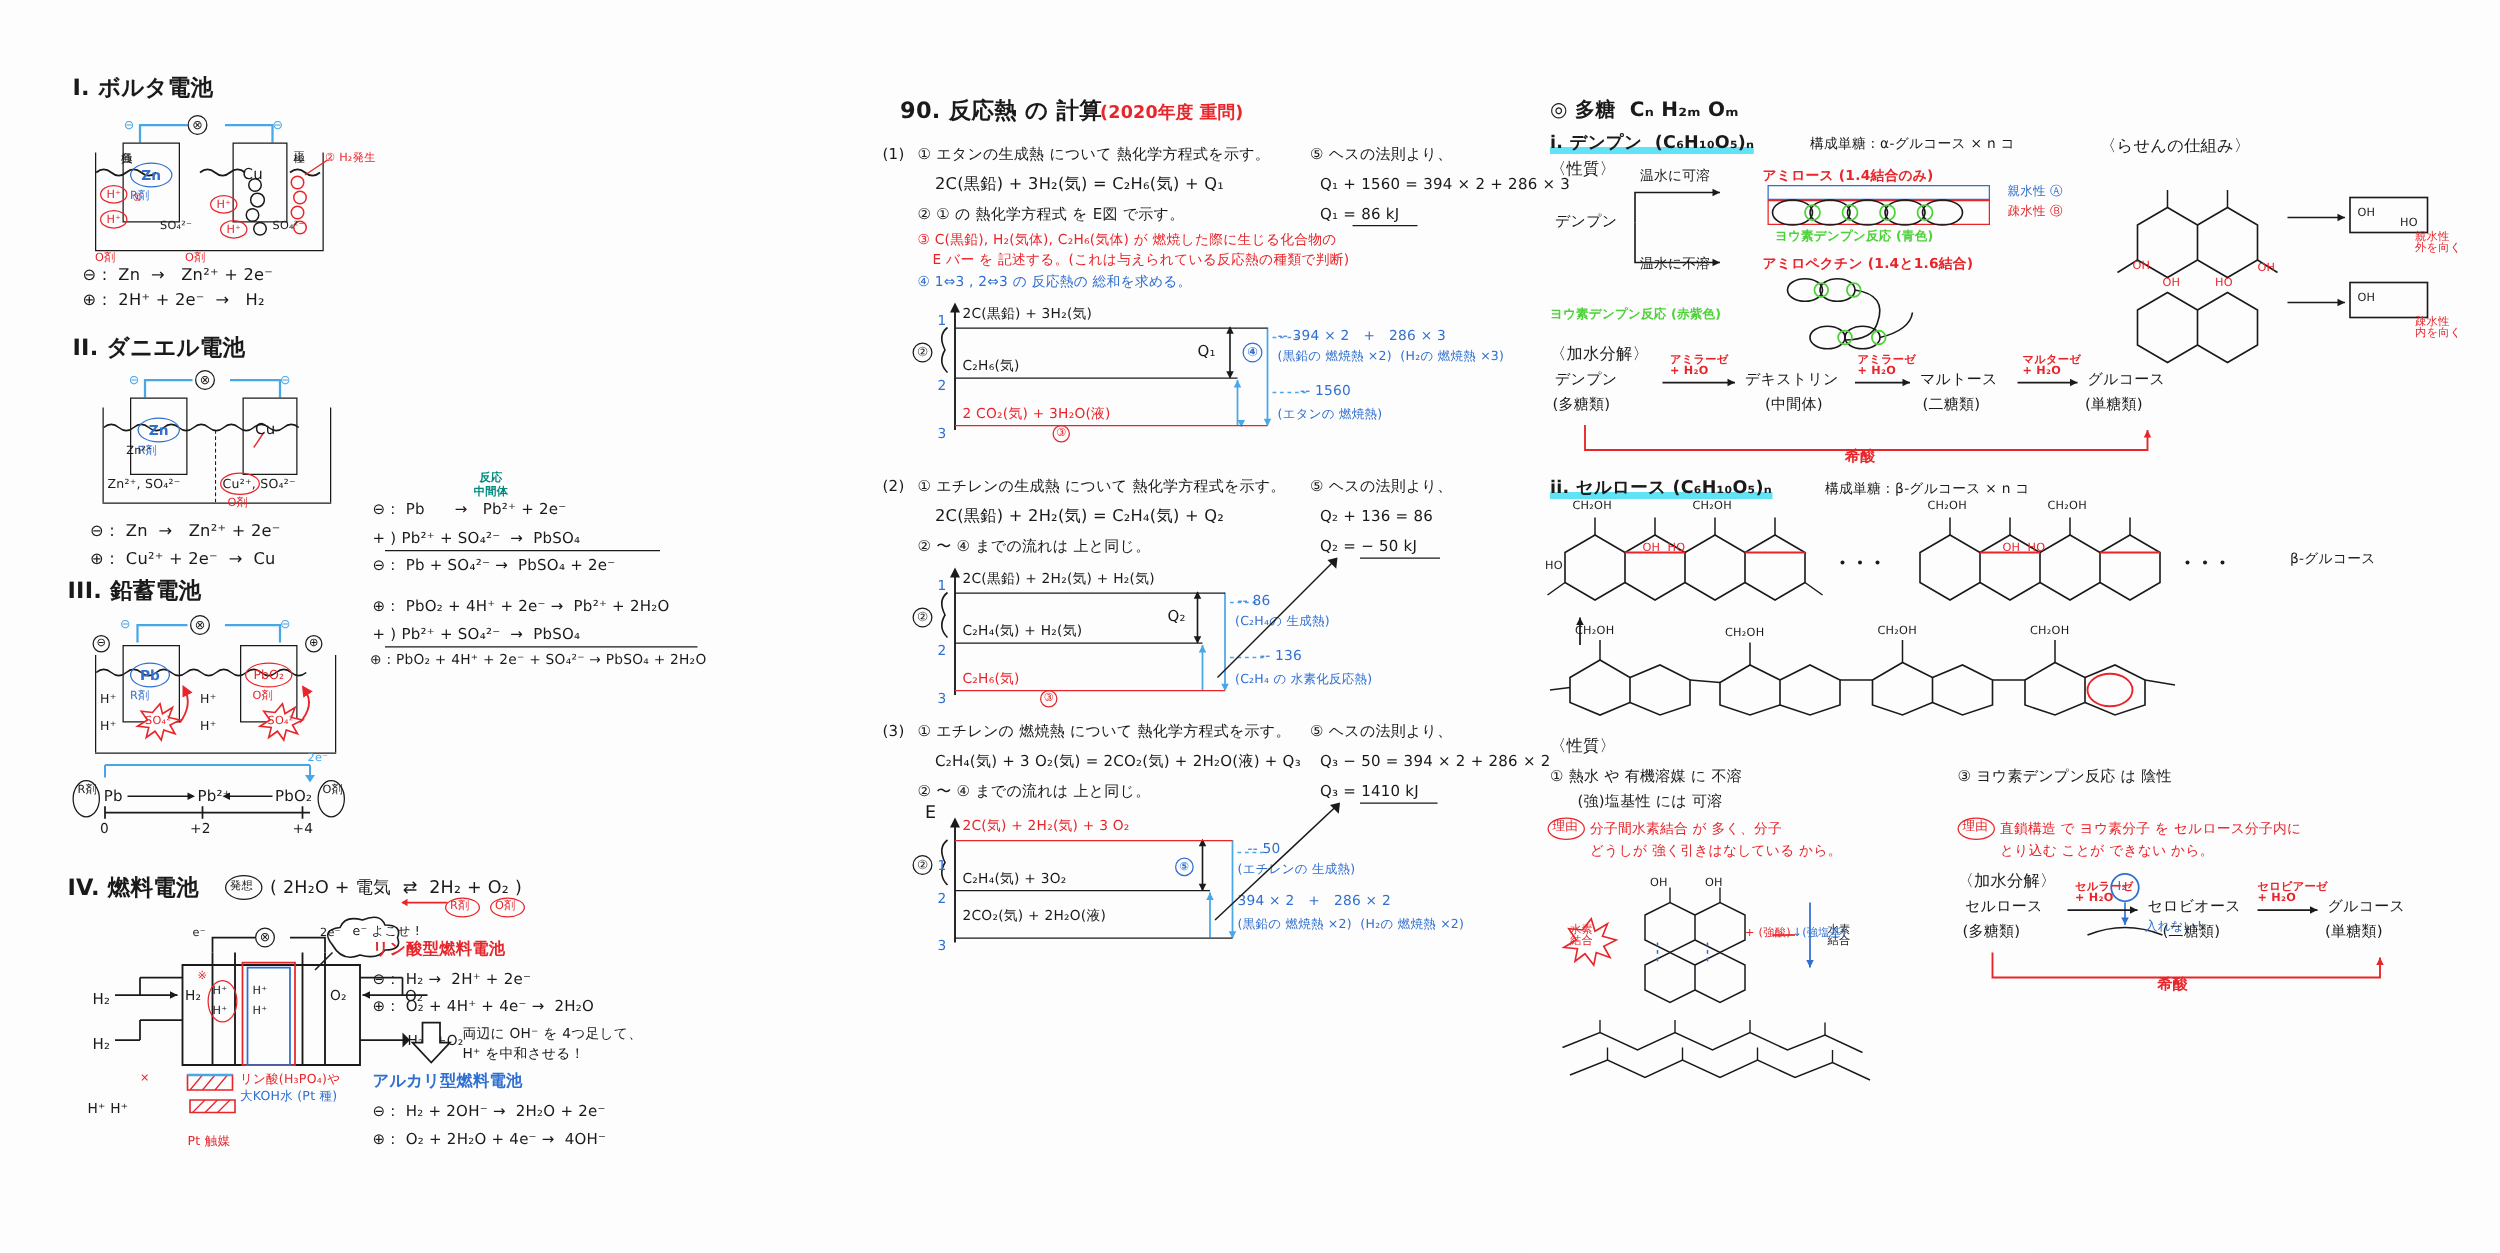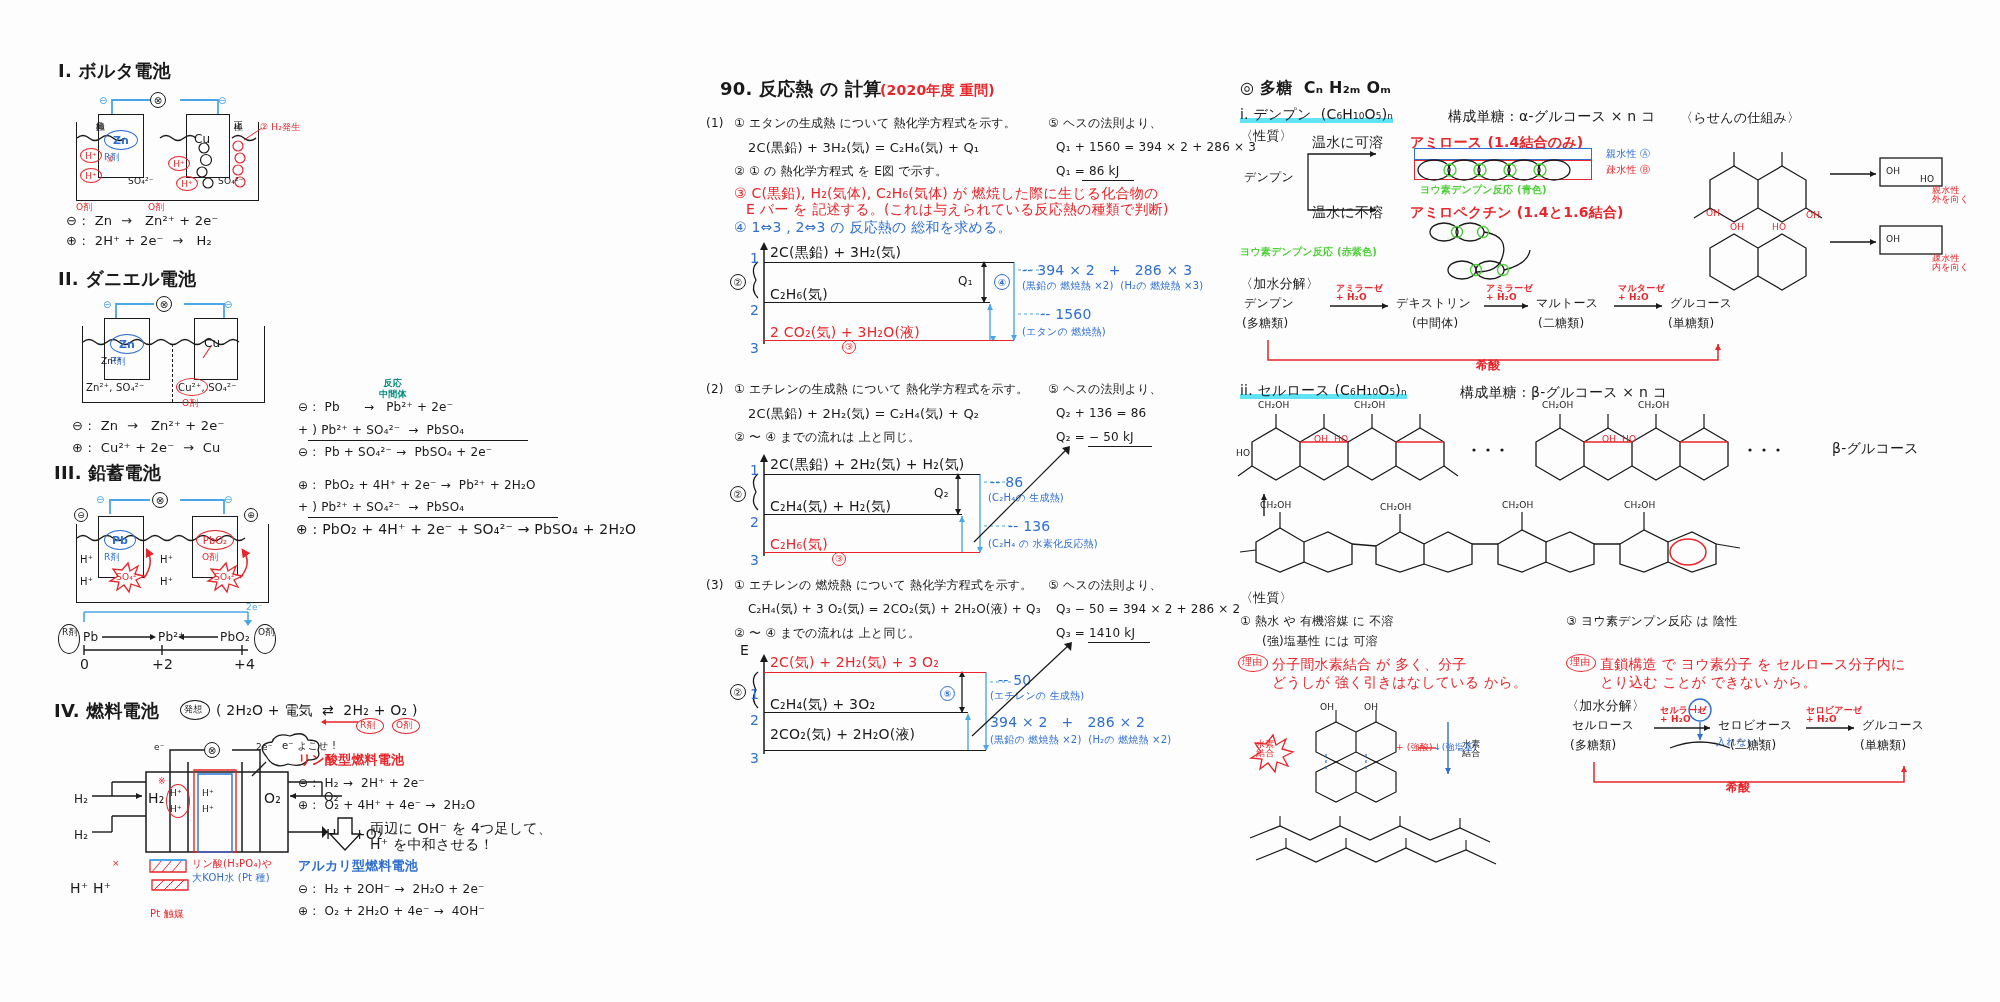--- a/index.html
+++ b/index.html
@@ -31,21 +31,21 @@
   }
   .blk { color: #1a1a1a; }
   .red { color: #e8252a; }
   .blu { color: #2f6fd0; }
   .lblu{ color: #49a7e8; }
   .lgrn{ color: #4cd137; }
   .tea { color: #008b7d; }
 
   .t9  { font-size: 9px; }
   .t10 { font-size: 10px; }
-  .t11 { font-size: 14px; }
+  .t11 { font-size: 11px; }
   .t12 { font-size: 12px; }
   .t13 { font-size: 13px; }
   .t14 { font-size: 14px; }
   .t16 { font-size: 16px; }
   .t18 { font-size: 18px; }
   .b { font-weight: 700; }
 
   
   .box {
     position: absolute;
@@ -69,21 +69,21 @@
   .ell {
     position: absolute;
     border: 1.6px solid #e8252a;
     border-radius: 50%;
   }
   .ell.k { border-color: #1a1a1a; }
 
   svg { position: absolute; overflow: visible; }
   .sv { position:absolute; left:0; top:0; pointer-events:none; }
 
-  .hl-cy { background: linear-gradient(transparent 66%, #5fe3f5 66%, #5fe3f5 94%, transparent 94%); }
+  .hl-cy { background: linear-gradient(transparent 66%, #5fe3f5 66%, #5fe3f5 94%, transparent 94%); font-weight: bold; }
 </style>
 </head>
 <body>
 
 <div id="page">
 
 <div class="col" id="col-left">
 
   <div class="hw blk t18 b" style="left:18px; top:60px;">I. ボルタ電池</div>
 

